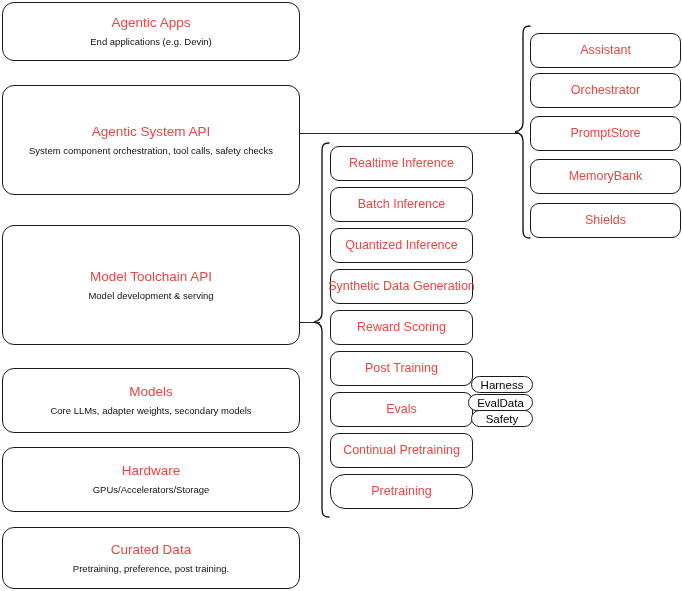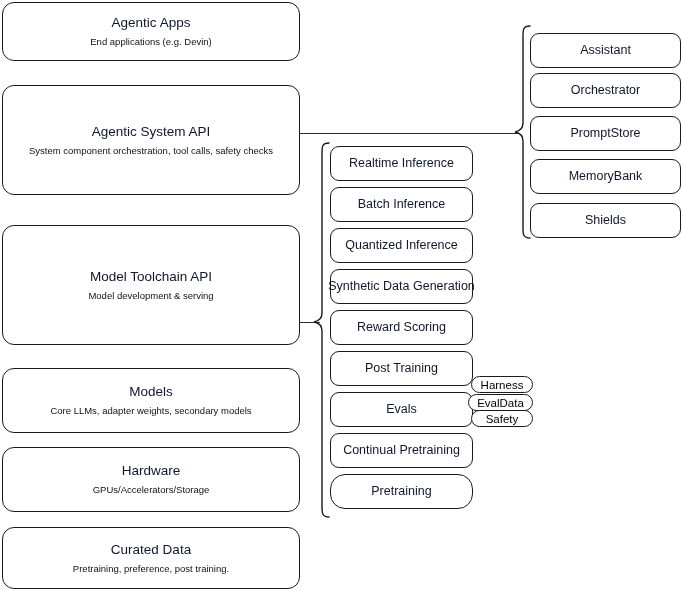--- a/index.html
+++ b/index.html
@@ -28,21 +28,21 @@
     background: #ffffff;
     display: flex;
     flex-direction: column;
     align-items: center;
     justify-content: center;
     text-align: center;
     line-height: 1.25;
   }
   .box .title {
     font-size: 13.5px;
-    color: #0f172a;
+    color: #ef4444;
     white-space: nowrap;
   }
   .box .sub {
     font-size: 9.5px;
     color: #111;
     margin-top: 4px;
     white-space: nowrap;
   }
 
   

